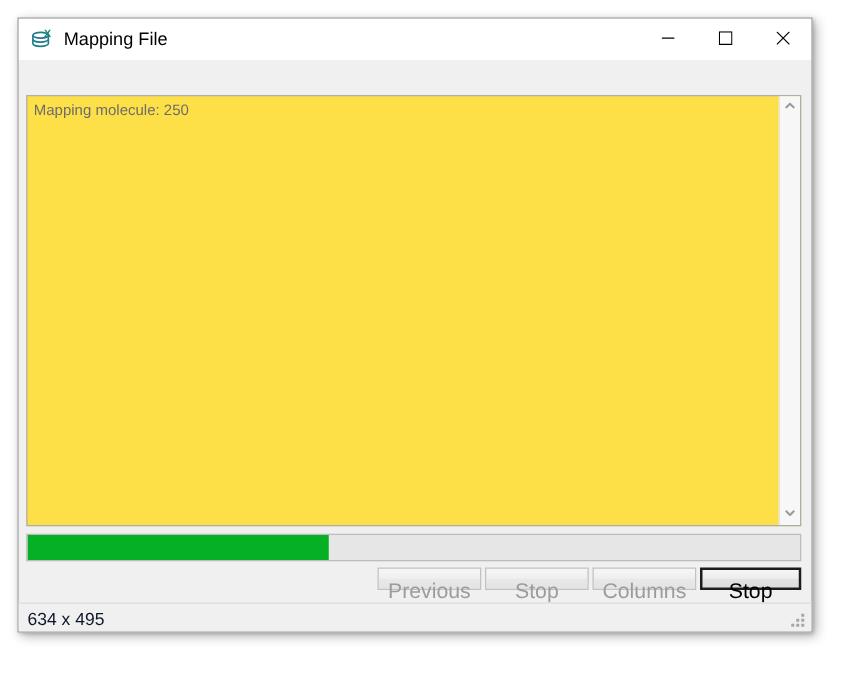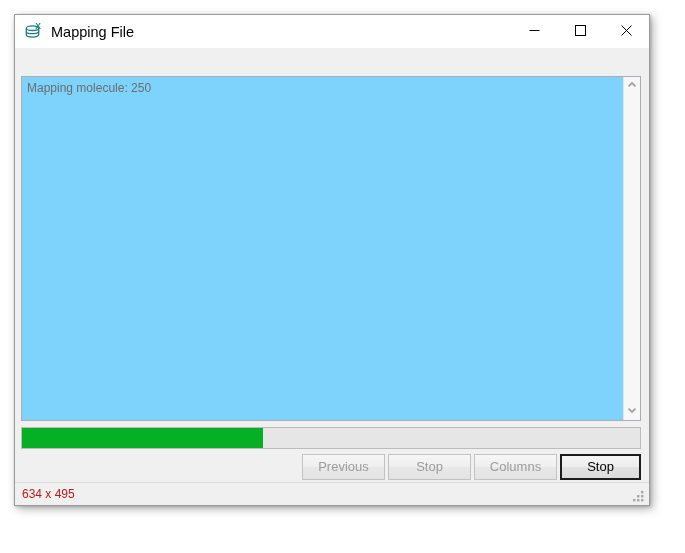--- a/index.html
+++ b/index.html
@@ -111,21 +111,21 @@
   #tab-columns { left: 46px; width: 56px; }
   #tab-progress{ left: 104px; width: 62px; }
 
   
   #logpane {
     position: absolute;
     left: 6px;
     top: 28px;
     width: 620px;
     height: 345px;
-    background: #7dd3fc;
+    background: #fde047;
     border: 1px solid #abadb3;
     box-sizing: border-box;
     overflow: hidden;
     text-decoration: underline;
   }
   #logtext {
     position: absolute;
     left: 5px;
     top: 4px;
     font-size: 12px;
@@ -186,32 +186,32 @@
   #buttonrow {
     position: absolute;
     left: 6px;
     top: 406px;
     width: 620px;
     height: 30px;
   }
   .btn {
     position: absolute;
     top: 0;
-    height: 26px;
-    font-size: 13px;
+    height: 18px;
+    font-size: 17px;
     font-family: "Liberation Sans", sans-serif;
     text-align: center;
     line-height: 24px;
     box-sizing: border-box;
     background: linear-gradient(to bottom, #f5f5f5 0%, #ededed 48%, #e2e2e2 52%, #dcdcdc 100%);
     border: 1px solid #9a9a9a;
     color: #000;
     cursor: default;
     white-space: nowrap;
-    padding: 0;
+    padding: 6px;
   }
   .btn.disabled {
     color: #9c9c9c;
     border-color: #c2c2c2;
     background: linear-gradient(to bottom, #f6f6f6 0%, #efefef 48%, #e8e8e8 52%, #e3e3e3 100%);
   }
   .btn.default {
     border: 2px solid #1c1c1c;
     line-height: 22px;
   }
@@ -228,22 +228,22 @@
     bottom: 0;
     height: 23px;
     background: #f0f0f0;
     border-top: 1px solid #dcdcdc;
     box-sizing: border-box;
   }
   #status-text {
     position: absolute;
     left: 7px;
     top: 4px;
-    font-size: 12px;
-    color: #b91c1c;
+    font-size: 14px;
+    color: #0f172a;
     white-space: nowrap;
   }
   #resize-grip {
     position: absolute;
     right: 3px;
     bottom: 2px;
     width: 14px;
     height: 14px;
   }
 </style>

